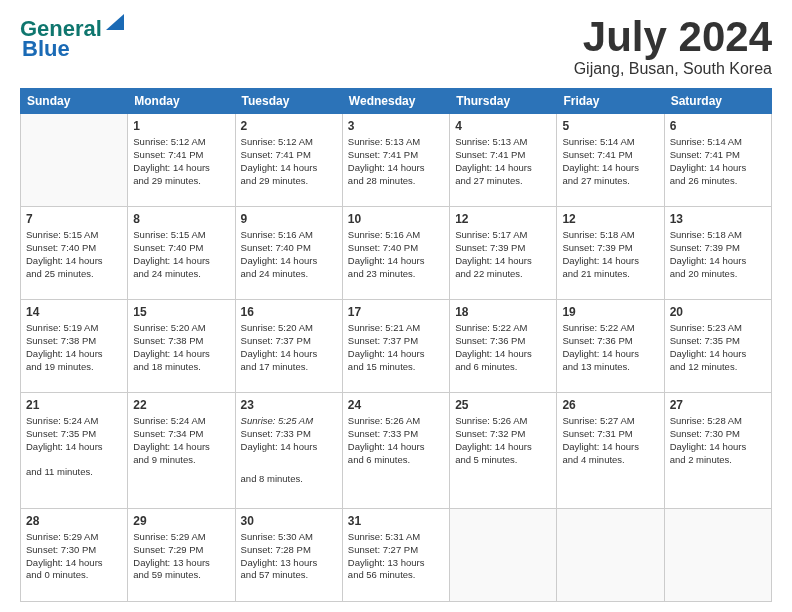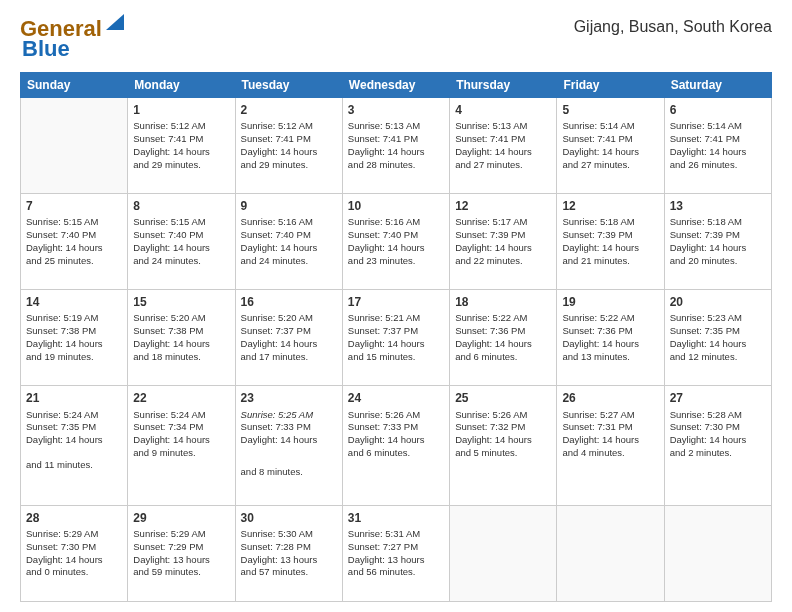--- a/index.html
+++ b/index.html
@@ -84,30 +84,31 @@
       border-collapse: collapse;
     }
   </style>
 </head>
 <body>
 
 <div class="page">
   <div class="header">
     <div class="logo">
       <div style="display:flex; align-items:center;">
-        <span style="font-size:22px;font-weight:bold;color:#a16207;">General</span>
+        <span style="font-size:22px;font-weight:bold;color:#0f766e;">General</span>
         <div style="position:relative;margin-left:2px;margin-top:-8px;">
           <svg width="22" height="22" viewBox="0 0 22 22">
             <polygon points="2,18 20,18 20,2" fill="#1a6ab5"></polygon>
           </svg>
         </div>
       </div>
       <span style="font-size:22px;font-weight:bold;color:#1a6ab5;margin-top:-6px;margin-left:2px;">Blue</span>
     </div>
     <div class="title-block">
+      <div class="month-title">July 2024</div>
       <div class="location">Gijang, Busan, South Korea</div>
     </div>
   </div>
 
   <table class="calendar">
     <thead>
       <tr>
         <th>Sunday</th>
         <th>Monday</th>
         <th>Tuesday</th>

